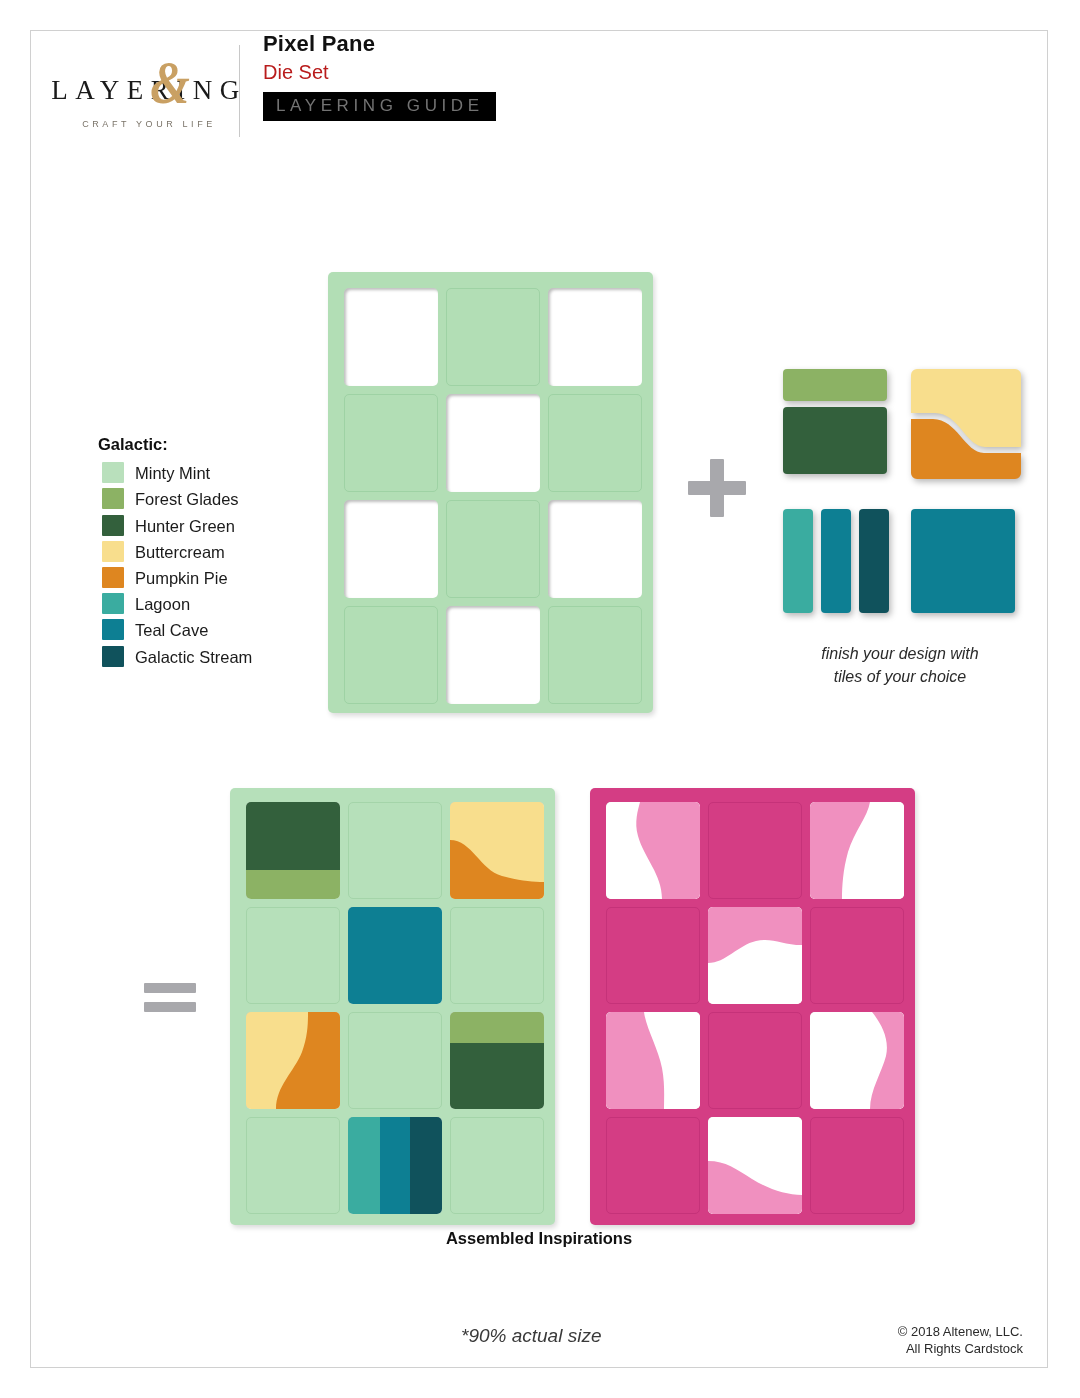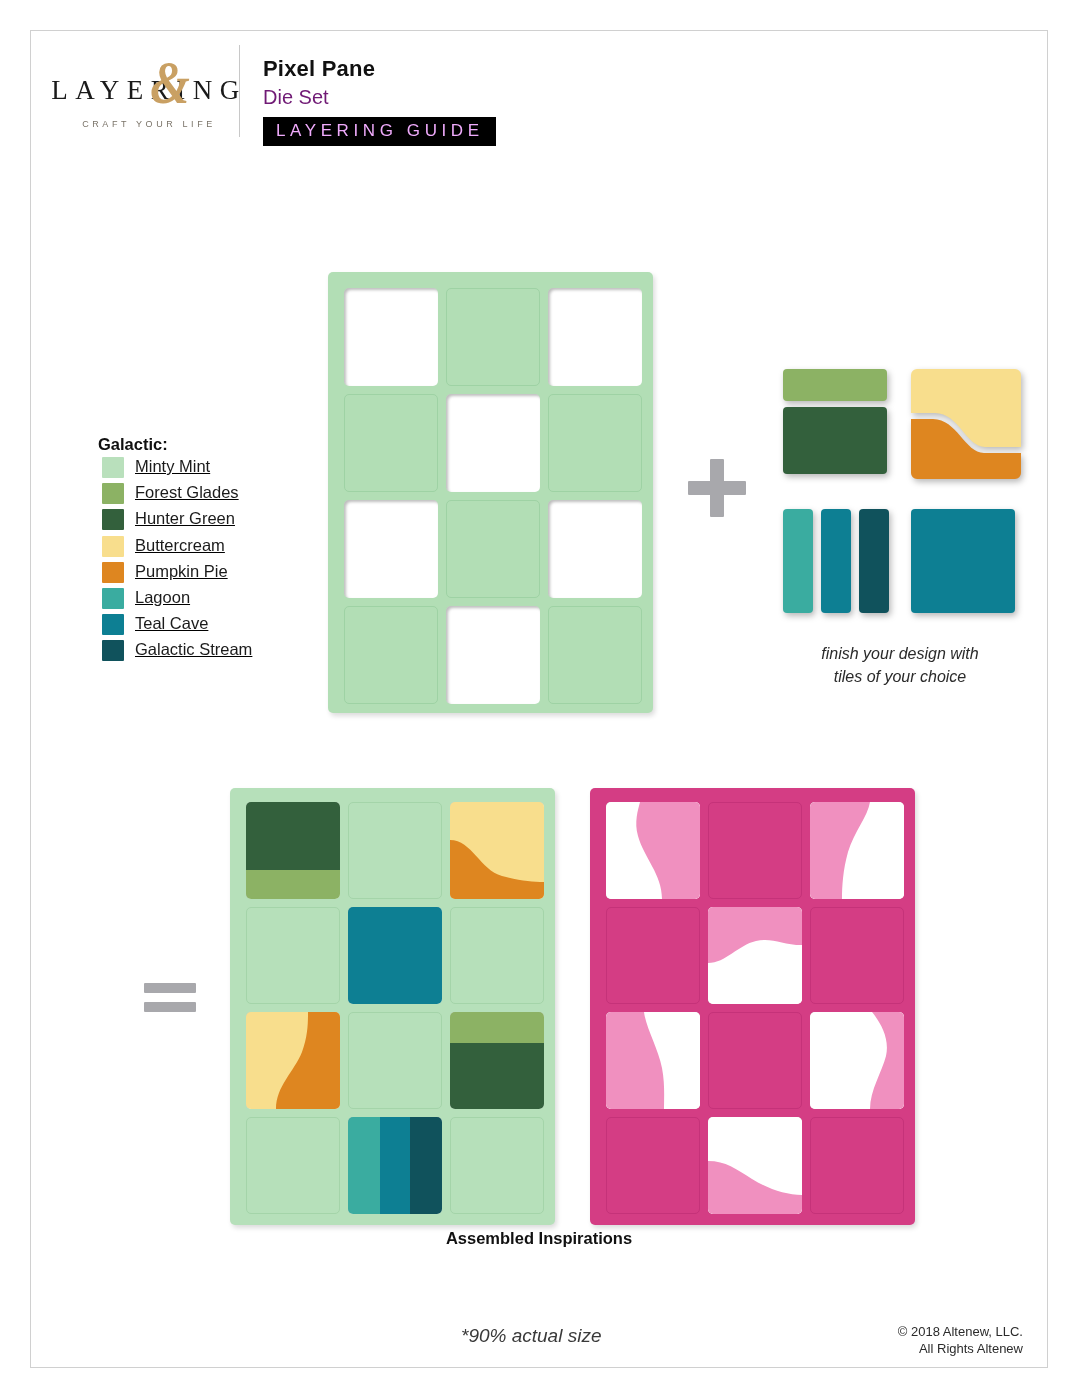--- a/index.html
+++ b/index.html
@@ -40,46 +40,45 @@
   .logo-tag{
     position:absolute;left:0;top:72px;width:200px;
     text-align:center;
     font-size:9px;letter-spacing:3.6px;
     color:#7a7368;
   }
   .hdr-divider{
     position:absolute;left:208px;top:14px;
     width:1px;height:92px;background:#c8c8c8;
   }
-  .hdr-text{position:absolute;left:232px;top:25px;}
+  .hdr-text{position:absolute;left:232px;top:0;}
   .prod-name{
     font-size:22px;font-weight:bold;color:#111;
     letter-spacing:.2px;margin:0;line-height:1.22;
   }
   .prod-type{
-    font-size:20px;color:#701a75;font-weight:400;
+    font-size:20px;color:#b91c1c;font-weight:400;
     margin:2px 0 0 0;line-height:1.25;
   }
   .guide-badge{
     display:inline-block;margin-top:7px;
-    background:#000;color:#f0abfc;
+    background:#000;color:#737373;
     font-size:17px;letter-spacing:4.6px;
     padding:4px 12px 5px 13px;
   }
 
   
   .legend{position:absolute;left:63px;top:404px;width:215px;}
   .legend-title{
     font-size:16.5px;font-weight:bold;color:#111;
     margin:0 0 3px 4px;
   }
   .legend-row{
-    display:flex;align-items:flex-start;
+    display:flex;align-items:flex-end;
     height:26.2px;
-    text-decoration:underline;
   }
   .legend-sw{
     width:22px;height:21px;margin-left:8px;margin-right:11px;
     border-radius:1px;flex:none;
   }
   .legend-label{font-size:16.5px;color:#1b1b1b;white-space:nowrap;}
 
   
   .op{position:absolute;color:#a8a8ac;}
   .op-plus{
@@ -424,16 +423,16 @@
       </div>
     </div>
 
     <div class="cell closed" style="left:220px;top:329px;width:94px;height:97px;"></div>
   </div>
 
   <div class="assembled-label">Assembled Inspirations</div>
   <div class="actual-size">*90% actual size</div>
   <div class="copyright">
     <span>© 2018 Altenew, LLC.</span><br>
-    <span>All Rights Altenew</span>
+    <span>All Rights Cardstock</span>
   </div>
 
 </div>
 
 </body></html>

